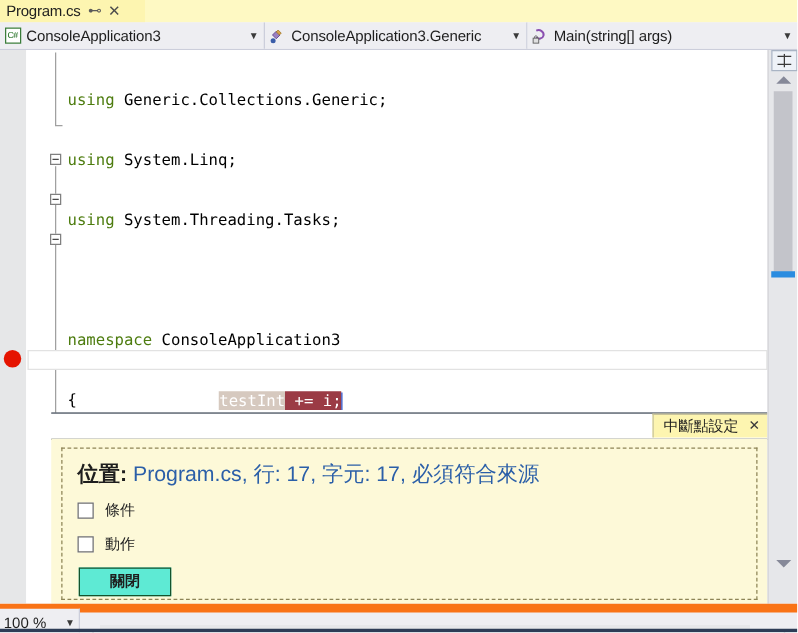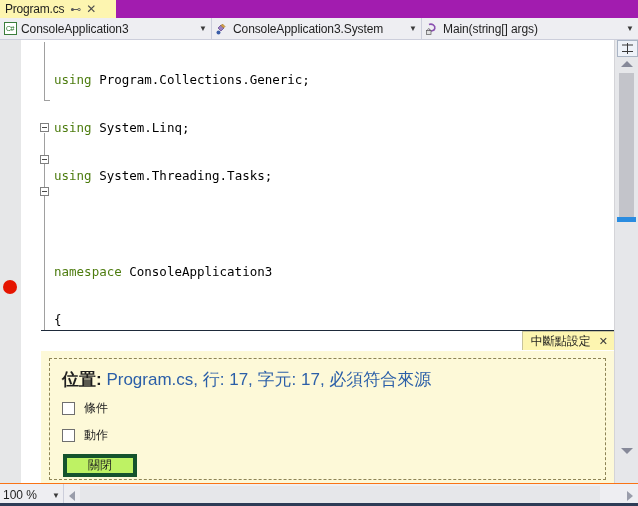--- a/index.html
+++ b/index.html
@@ -18,21 +18,21 @@
     height: 506px;
     overflow: hidden;
     background: #ffffff;
   }
 
   
   .tabstrip {
     position: absolute;
     left: 0; top: 0;
     width: 638px; height: 18px;
-    background: #a21caf;
+    background: #fef9c3;
   }
   .tab-active {
     position: absolute;
     left: 0; top: 0;
     height: 18px;
     width: 116px;
     background: #fdf5b0;
     display: flex;
     align-items: center;
     padding: 0 4px 0 5px;
@@ -312,30 +312,31 @@
   .chk-label {
     font-family: "Liberation Sans", sans-serif;
     font-size: 12px;
     color: #1e1e1e;
   }
   .close-btn {
     margin-top: 4px;
     margin-left: 1px;
     width: 74px;
     height: 23px;
-    border: 4px solid #14532d;
-    background: #bef264;
+    border: 1px solid #14532d;
+    background: #5eead4;
     font-family: "Liberation Sans", sans-serif;
     font-size: 12px;
     color: #1e1e1e;
     cursor: pointer;
     display: flex;
     align-items: center;
     justify-content: center;
     box-sizing: border-box;
+    font-weight: bold;
   }
 
   
   .vscroll {
     position: absolute;
     right: 0; top: 40px;
     width: 24px; height: 443px;
     background: #e6e7ea;
     border-left: 1px solid #d4d4d8;
     box-sizing: border-box;
@@ -383,24 +384,24 @@
     width: 19px; height: 5px;
     background: #2a8ce0;
   }
 
   
   .bottombar {
     position: absolute;
     left: 0; top: 483px;
     width: 638px; height: 23px;
     background: #eeeef2;
-    border-top: 1px solid #f97316;
-    box-sizing: border-box;
-    display: flex;
-    align-items: flex-start;
+    border-top: 7px solid #f97316;
+    box-sizing: border-box;
+    display: flex;
+    align-items: center;
   }
   .zoom-combo {
     width: 64px;
     height: 22px;
     background: #eeeef2;
     display: flex;
     align-items: center;
     padding-left: 3px;
     box-sizing: border-box;
     border-right: 1px solid #cccedb;
@@ -480,21 +481,21 @@
     </div>
 
     <div class="nav-combo c2">
       <span class="nav-icon">
         <svg width="14" height="14" viewBox="0 0 14 14">
           <path d="M3 6 L6 3 L9 6 L6 9 Z" fill="#9a7fc0" stroke="#6a4f96" stroke-width="0.8"></path>
           <path d="M7.5 2 L10 4.5 L8.5 6 L6 3.5 Z" fill="#d8a24a" stroke="#9a7020" stroke-width="0.6"></path>
           <circle cx="3.5" cy="10.5" r="2" fill="#3a5da8"></circle>
         </svg>
       </span>
-      <span class="nav-label">ConsoleApplication3.System</span>
+      <span class="nav-label">ConsoleApplication3.Generic</span>
       <span class="nav-arrow">▼</span>
     </div>
 
     <div class="nav-combo c3">
       <span class="nav-icon">
         <svg width="14" height="14" viewBox="0 0 14 14">
           <path d="M4 2.5 C7 1.2 10.5 3.5 9.8 6.5 C9.2 9 5.5 9.8 4 7.8" fill="none" stroke="#8a4fb0" stroke-width="1.6"></path>
           <rect x="1.5" y="8.5" width="4.5" height="4" fill="#e0e0e0" stroke="#5a5a5a" stroke-width="0.7"></rect>
           <path d="M2.7 8.5 L2.7 7.4 A1.1 1.1 0 0 1 4.8 7.4 L4.8 8.5" fill="none" stroke="#5a5a5a" stroke-width="0.7"></path>
         </svg>
@@ -517,36 +518,41 @@
 
       <div class="fold-box" style="top:83px;"></div>
       <div class="fold-line" style="top:93px;height:341px;"></div>
 
       <div class="fold-box" style="top:115px;"></div>
 
       <div class="fold-box" style="top:147px;"></div>
     </div>
 
     <div class="code">
-      <div class="cl"><span class="kw">using</span><span> Program.Collections.Generic;</span></div>
+      <div class="cl"><span class="kw">using</span><span> Generic.Collections.Generic;</span></div>
       <div class="cl"><span class="kw">using</span><span> System.Linq;</span></div>
       <div class="cl"><span class="kw">using</span><span> System.Threading.Tasks;</span></div>
       <div class="cl"></div>
       <div class="cl"><span class="kw">namespace</span><span> ConsoleApplication3</span></div>
       <div class="cl"><span>{</span></div>
       <div class="cl"><span class="kw">    class </span><span class="typ">Program</span></div>
       <div class="cl"><span>    {</span></div>
       
       
       
       
       
       
     </div>
 
+    <div class="bp-line" style="top:240px;">
+      <div class="code" style="left:32px;top:0;">
+        <div class="cl"><span>                </span><span class="bp-sel-light">testInt</span><span class="bp-sel-dark"> += i;</span><span class="caret"></span></div>
+      </div>
+    </div>
 
     <div class="peek">
       <div class="peek-tabrow">
         <div class="peek-tab">
           <span class="peek-tab-label">中斷點設定</span>
           <span class="peek-tab-close">✕</span>
         </div>
       </div>
       <div class="peek-body">
         <div class="peek-inner">

